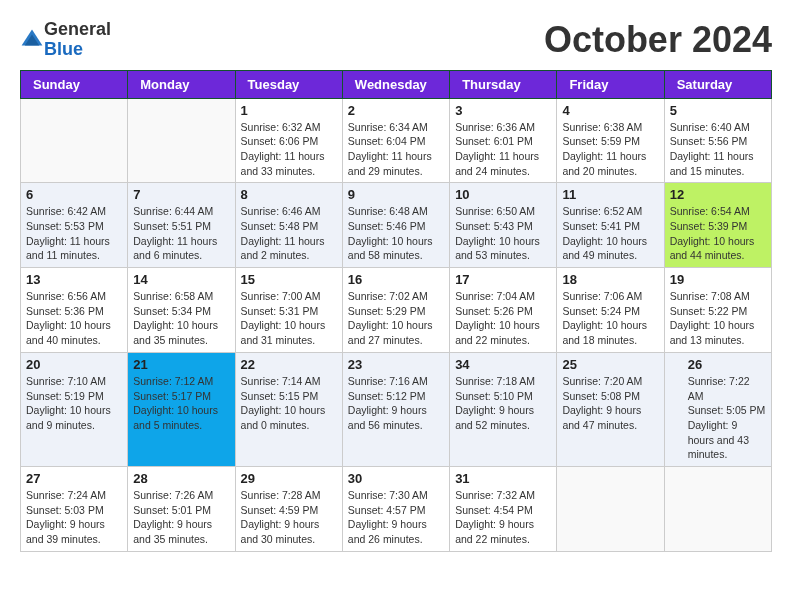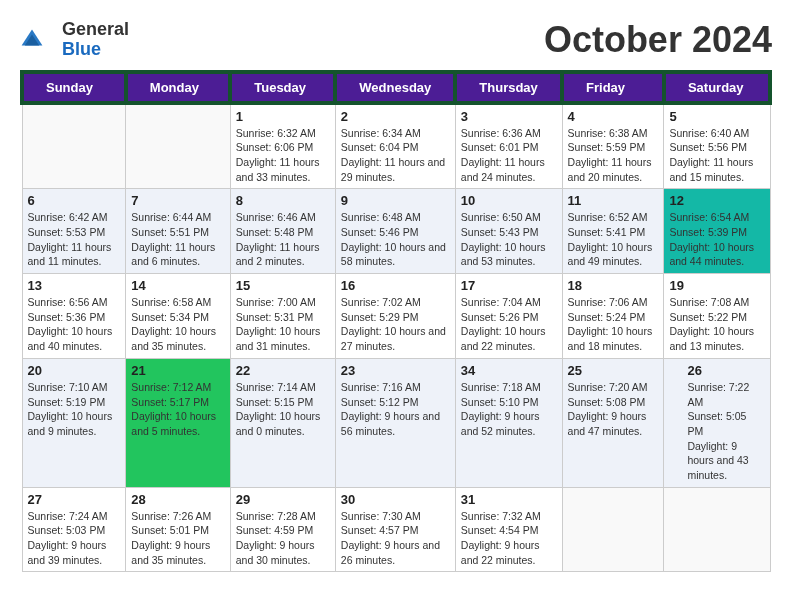--- a/index.html
+++ b/index.html
@@ -16,21 +16,21 @@
     }
     .header {
       display: flex;
       justify-content: space-between;
       align-items: flex-start;
       margin-bottom: 10px;
     }
     .logo {
       display: flex;
       align-items: center;
-      gap: 18px;
+      gap: 0;
     }
     .logo-text {
       font-size: 18px;
       font-weight: bold;
       line-height: 1.1;
     }
     .logo-general { color: #333; }
     .logo-blue { color: #1a6abf; text-align: right; }
     .logo-icon {
       width: 24px;
@@ -48,27 +48,27 @@
     .subtitle {
       font-size: 16px;
       color: #555;
     }
     .calendar {
       width: 100%;
       border-collapse: collapse;
       font-size: 11px;
     }
     .calendar th {
-      background-color: #4c1d95;
+      background-color: #6d28d9;
       color: #fff;
-      padding: 6px 22px;
+      padding: 6px 12px;
       text-align: left;
       font-size: 13px;
       font-weight: bold;
-      border: 4px solid #14532d;
+      border: 1px solid #14532d;
     }
     .calendar td {
       border: 1px solid #ccc;
       vertical-align: top;
       padding: 4px 5px;
       width: calc(100% / 7);
       height: 80px;
       background: #fff;
     }
     .calendar td.empty {
@@ -161,21 +161,21 @@
             <div class="day-info">Sunrise: 6:48 AM<br>Sunset: 5:46 PM<br>Daylight: 10 hours and 58 minutes.</div>
           </td>
           <td style="background-color: rgb(238, 242, 249); margin-left: 24px;">
             <div class="day-num">10</div>
             <div class="day-info">Sunrise: 6:50 AM<br>Sunset: 5:43 PM<br>Daylight: 10 hours and 53 minutes.</div>
           </td>
           <td style="background-color: rgb(238, 242, 249);">
             <div class="day-num">11</div>
             <div class="day-info">Sunrise: 6:52 AM<br>Sunset: 5:41 PM<br>Daylight: 10 hours and 49 minutes.</div>
           </td>
-          <td style="background-color: #14b8a6;">
+          <td style="background-color: #bef264;">
             <div class="day-num">12</div>
             <div class="day-info">Sunrise: 6:54 AM<br>Sunset: 5:39 PM<br>Daylight: 10 hours and 44 minutes.</div>
           </td>
         </tr>
         <tr>
           <td>
             <div class="day-num">13</div>
             <div class="day-info">Sunrise: 6:56 AM<br>Sunset: 5:36 PM<br>Daylight: 10 hours and 40 minutes.</div>
           </td>
           <td>
@@ -201,21 +201,21 @@
           <td>
             <div class="day-num">19</div>
             <div class="day-info">Sunrise: 7:08 AM<br>Sunset: 5:22 PM<br>Daylight: 10 hours and 13 minutes.</div>
           </td>
         </tr>
         <tr>
           <td style="background-color: rgb(238, 242, 249);">
             <div class="day-num">20</div>
             <div class="day-info">Sunrise: 7:10 AM<br>Sunset: 5:19 PM<br>Daylight: 10 hours and 9 minutes.</div>
           </td>
-          <td style="background-color: #22c55e;">
+          <td style="background-color: #0ea5e9;">
             <div class="day-num">21</div>
             <div class="day-info">Sunrise: 7:12 AM<br>Sunset: 5:17 PM<br>Daylight: 10 hours and 5 minutes.</div>
           </td>
           <td style="background-color: rgb(238, 242, 249);">
             <div class="day-num">22</div>
             <div class="day-info">Sunrise: 7:14 AM<br>Sunset: 5:15 PM<br>Daylight: 10 hours and 0 minutes.</div>
           </td>
           <td style="background-color: rgb(238, 242, 249);">
             <div class="day-num">23</div>
             <div class="day-info">Sunrise: 7:16 AM<br>Sunset: 5:12 PM<br>Daylight: 9 hours and 56 minutes.</div>

